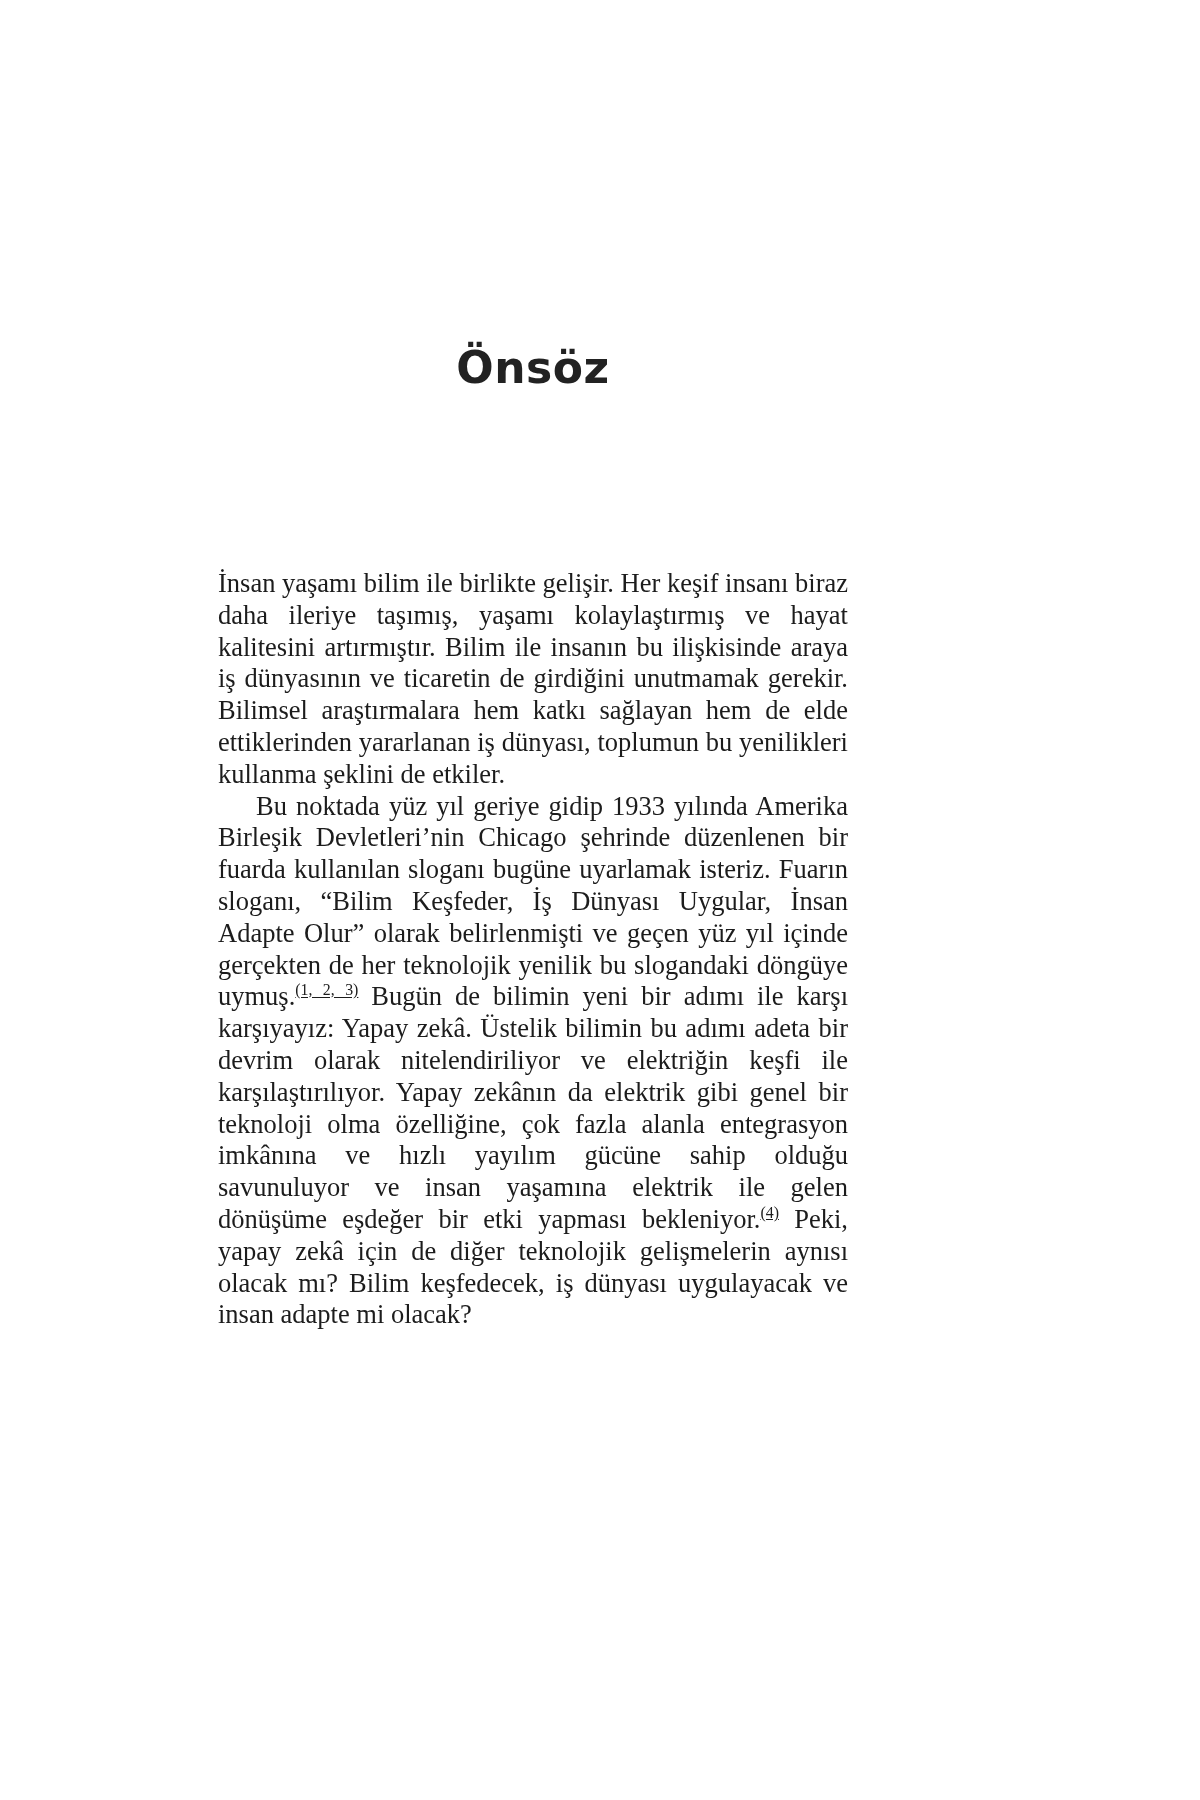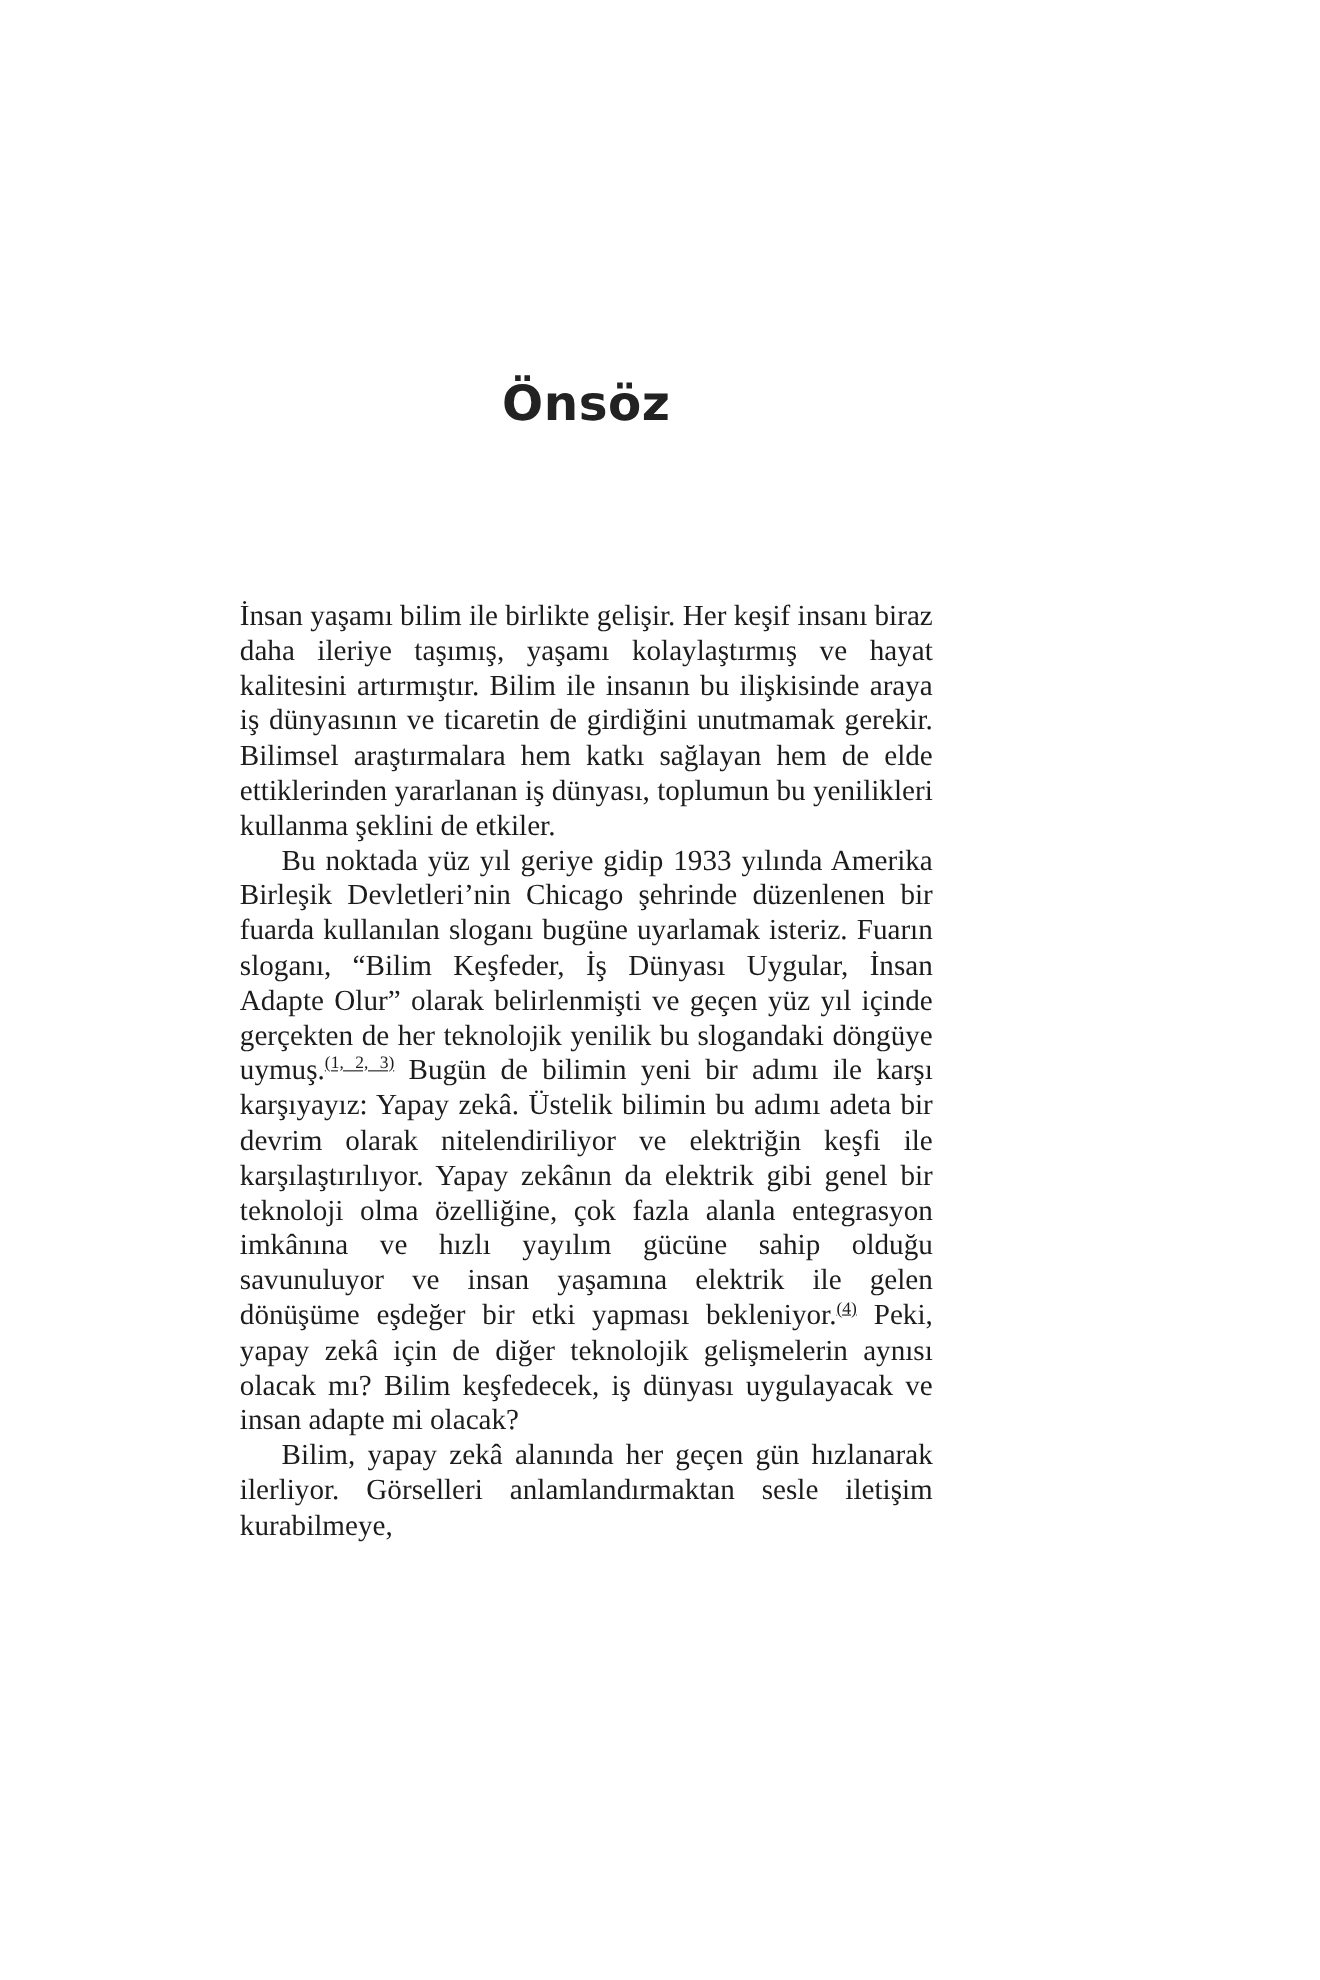--- a/index.html
+++ b/index.html
@@ -28,21 +28,21 @@
     text-align: center;
     font-family: "DejaVu Sans", "Liberation Sans", sans-serif;
     font-weight: 700;
     font-size: 44px;
     letter-spacing: 0.5px;
     color: #222222;
   }
   .body-text {
     position: absolute;
     left: 218px;
-    top: 544px;
+    top: 568px;
     width: 630px;
     font-family: "Liberation Serif", "DejaVu Serif", serif;
     font-size: 26.5px;
     line-height: 31.8px;
     color: #1c1c1c;
     text-align: justify;
   }
   .body-text p {
     margin: 0;
     padding: 0;
@@ -59,15 +59,14 @@
   }
 </style>
 </head>
 <body>
 
 <div class="page">
   <h1 class="chapter-title">Önsöz</h1>
   <div class="body-text" id="paragraphs">
       <p class=""><span>İnsan yaşamı bilim ile birlikte gelişir. Her keşif insanı biraz daha ileriye taşımış, yaşamı kolaylaştırmış ve hayat kalitesini artırmıştır. Bilim ile insanın bu ilişkisinde araya iş dünyasının ve ticaretin de girdiğini unutmamak gerekir. Bilimsel araştırmalara hem katkı sağlayan hem de elde ettiklerinden yararlanan iş dünyası, toplumun bu yenilikleri kullanma şeklini de etkiler.</span></p>
       <p class="indent"><span>Bu noktada yüz yıl geriye gidip 1933 yılında Amerika Birleşik Devletleri’nin Chicago şehrinde düzenlenen bir fuarda kullanılan sloganı bugüne uyarlamak isteriz. Fuarın sloganı, “Bilim Keşfeder, İş Dünyası Uygular, İnsan Adapte Olur” olarak belirlenmişti ve geçen yüz yıl içinde gerçekten de her teknolojik yenilik bu slogandaki döngüye uymuş.</span><sup>(1, 2, 3)</sup><span> Bugün de bilimin yeni bir adımı ile karşı karşıyayız: Yapay zekâ. Üstelik bilimin bu adımı adeta bir devrim olarak nitelendiriliyor ve elektriğin keşfi ile karşılaştırılıyor. Yapay zekânın da elektrik gibi genel bir teknoloji olma özelliğine, çok fazla alanla entegrasyon imkânına ve hızlı yayılım gücüne sahip olduğu savunuluyor ve insan yaşamına elektrik ile gelen dönüşüme eşdeğer bir etki yapması bekleniyor.</span><sup>(4)</sup><span> Peki, yapay zekâ için de diğer teknolojik gelişmelerin aynısı olacak mı? Bilim keşfedecek, iş dünyası uygulayacak ve insan adapte mi olacak?</span></p>
-      <p class="indent"><span>Bilim, yapay zekâ alanında her geçen gün hızlanarak ilerliyor. Görselleri anlamlandırmaktan sesle iletişim kurabilmeye,</span></p>
     </div>
 </div>
 
 </body></html>

